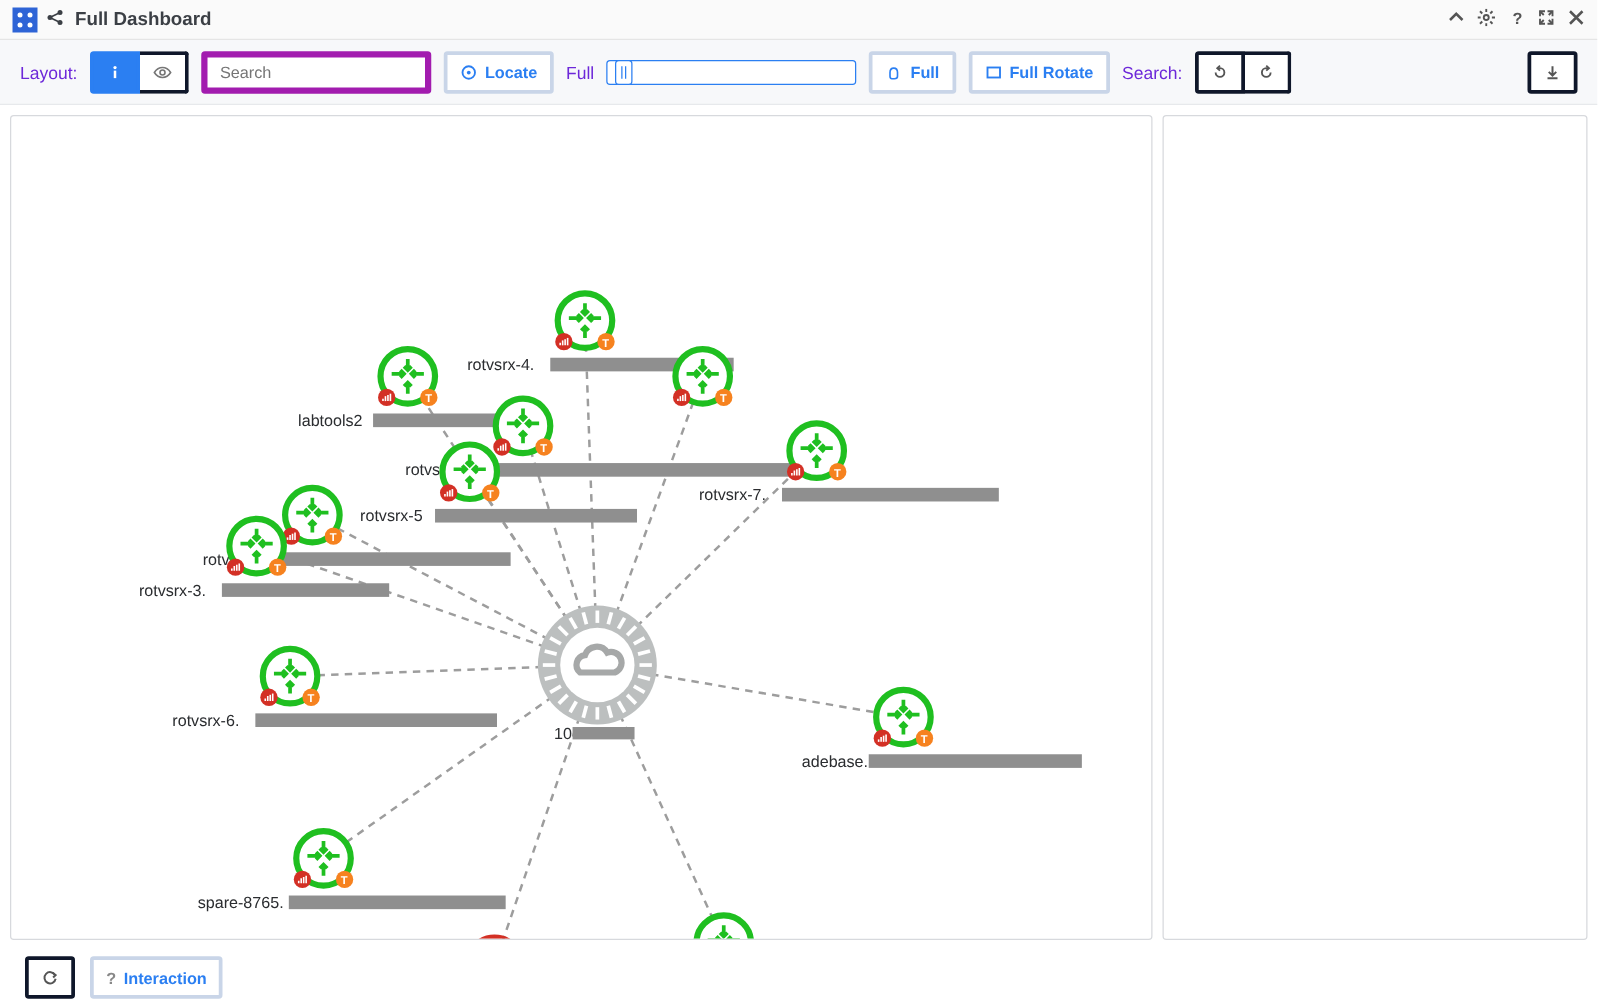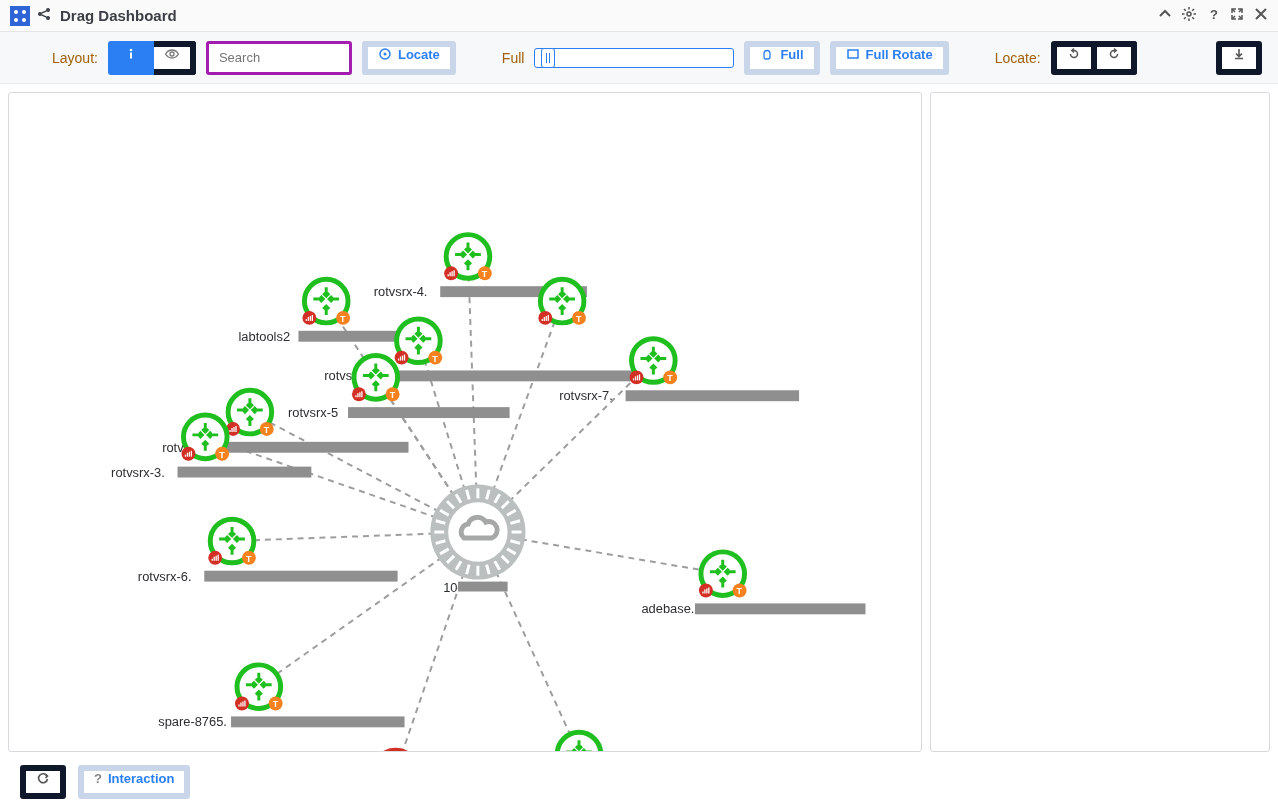--- a/index.html
+++ b/index.html
@@ -6,30 +6,30 @@
 body { font-family: -apple-system, BlinkMacSystemFont, "Segoe UI", Arial, sans-serif; font-size: 13px; color: #3b3f45; background: #fff; width: 1278px; height: 805px; overflow: hidden; }
 
 .titlebar { height: 32px; background: #fafafa; border-bottom: 1px solid #e5e5e5; display: flex; align-items: center; padding: 0 10px; }
 .titlebar .corner-icon { width: 20px; height: 20px; background: #2e64d6; display: flex; align-items: center; justify-content: center; margin-right: 6px; }
 .titlebar .share-icon { margin-right: 8px; color: #3b3f45; }
 .titlebar .title { font-weight: 600; font-size: 15px; flex: 1; }
 .titlebar .right-icons { display: flex; gap: 10px; color: #555; }
 .titlebar .right-icons span { cursor: pointer; }
 
 .toolbar { height: 52px; background: #f7f8fa; border-bottom: 1px solid #e7e9ec; display: flex; align-items: center; padding: 0 16px; gap: 10px; }
-.toolbar .label { font-size: 14px; color: #a16207; margin-left: 36px; }
+.toolbar .label { font-size: 14px; color: #6d28d9; }
 .dropdown { position: relative; width: 180px; height: 34px; border: 1px solid #ccd1d8; border-radius: 3px; background: #fff; display: flex; align-items: center; padding: 0 10px; cursor: pointer; }
 .dropdown .chev { position: absolute; right: 10px; color: #888; }
-.btn { height: 34px; min-width: 36px; border: 6px solid #0f172a; border-radius: 3px; background: #fff; display: inline-flex; justify-content: center; cursor: pointer; padding: 0 10px; color: #555; gap: 6px; }
+.btn { height: 34px; min-width: 36px; border: 3px solid #0f172a; border-radius: 3px; background: #fff; display: inline-flex; align-items: center; justify-content: center; cursor: pointer; padding: 0 10px; color: #555; gap: 6px; }
 .btn.primary { background: #2b7ff2; border-color: #2b7ff2; color: #fff; }
 .btn.blue-text { color: #2b7ff2; font-weight: 600; border-color: #c9d5e8; }
 .btn-group { display: flex; }
 .btn-group .btn:first-child { border-radius: 3px 0 0 3px; }
 .btn-group .btn:last-child { border-radius: 0 3px 3px 0; border-left: none; }
-.search-input { height: 34px; width: 146px; border: 3px solid #a21caf; border-radius: 3px; padding: 0 10px; font-size: 13px; }
+.search-input { height: 34px; width: 184px; border: 5px solid #a21caf; border-radius: 3px; padding: 0 10px; font-size: 13px; }
 .zoom-slider { width: 200px; height: 20px; border: 1px solid #2b7ff2; border-radius: 3px; position: relative; background: #fff; cursor: pointer; }
 .zoom-slider .thumb { position: absolute; left: 6px; top: -1px; width: 14px; height: 20px; border: 1px solid #2b7ff2; border-radius: 3px; background: #fff; display: flex; align-items: center; justify-content: center; gap: 2px; }
 .zoom-slider .thumb::before, .zoom-slider .thumb::after { content: ""; width: 1px; height: 10px; background: #2b7ff2; }
 .toolbar .spacer { flex: 1; }
 
 .content { display: flex; padding: 8px; gap: 8px; height: 676px; }
 .graph-panel { flex: 1; border: 1px solid #d7d9dd; border-radius: 3px; background: #fff; position: relative; overflow: hidden; }
 .side-panel { width: 340px; border: 1px solid #d7d9dd; border-radius: 3px; background: #fff; }
 
 .bottom-bar { height: 44px; display: flex; align-items: center; padding: 0 20px; gap: 12px; }
@@ -65,21 +65,21 @@
       </svg>
   </div>
   <span class="share-icon">
     <svg width="16" height="16" viewBox="0 0 16 16" fill="#3b3f45">
         <circle cx="4" cy="8" r="2"></circle>
         <circle cx="12" cy="4" r="2"></circle>
         <circle cx="12" cy="12" r="2"></circle>
         <path d="M5.5 7.2 L10.5 4.8 M5.5 8.8 L10.5 11.2" stroke="#3b3f45" stroke-width="1.3"></path>
       </svg>
   </span>
-  <span class="title">Drag Dashboard</span>
+  <span class="title">Full Dashboard</span>
   <div class="right-icons">
     <span><svg width="14" height="14" viewBox="0 0 14 14">
           <path d="M2 9 L7 4 L12 9" stroke="#555" stroke-width="2" fill="none"></path>
         </svg></span>
     <span><svg width="14" height="14" viewBox="0 0 14 14">
           <circle cx="7" cy="7" r="2" fill="none" stroke="#555" stroke-width="1.5"></circle>
           <g stroke="#555" stroke-width="1.5">
             <line x1="7" y1="0" x2="7" y2="2.5"></line>
             <line x1="7" y1="11.5" x2="7" y2="14"></line>
             <line x1="0" y1="7" x2="2.5" y2="7"></line>
@@ -136,21 +136,21 @@
         <path d="M4 7 C4 5 5 3.5 7 3.5 C9 3.5 10 5 10 7 L10 10 C10 11 9 12 7.5 12 L5.5 12 C4.5 12 4 11 4 10 Z" fill="none" stroke="#2b7ff2" stroke-width="1.3"></path>
       </svg>
     <span>Full</span>
   </div>
   <div class="btn blue-text">
     <svg width="14" height="14" viewBox="0 0 14 14">
         <rect x="2" y="3" width="10" height="8" fill="none" stroke="#2b7ff2" stroke-width="1.5"></rect>
       </svg>
     <span>Full Rotate</span>
   </div>
-  <span class="label">Locate:</span>
+  <span class="label">Search:</span>
   <div class="btn-group">
     <div class="btn">
         <svg width="14" height="14" viewBox="0 0 14 14">
           <path d="M3.5 7 A3.5 3.5 0 1 0 7 3.5 L5.5 3.5" fill="none" stroke="#555" stroke-width="1.5"></path>
           <path d="M7 1.5 L4.8 3.5 L7 5.5" fill="none" stroke="#555" stroke-width="1.5"></path>
         </svg>
       </div>
     <div class="btn">
         <svg width="14" height="14" viewBox="0 0 14 14">
           <path d="M10.5 7 A3.5 3.5 0 1 1 7 3.5 L8.5 3.5" fill="none" stroke="#555" stroke-width="1.5"></path>

